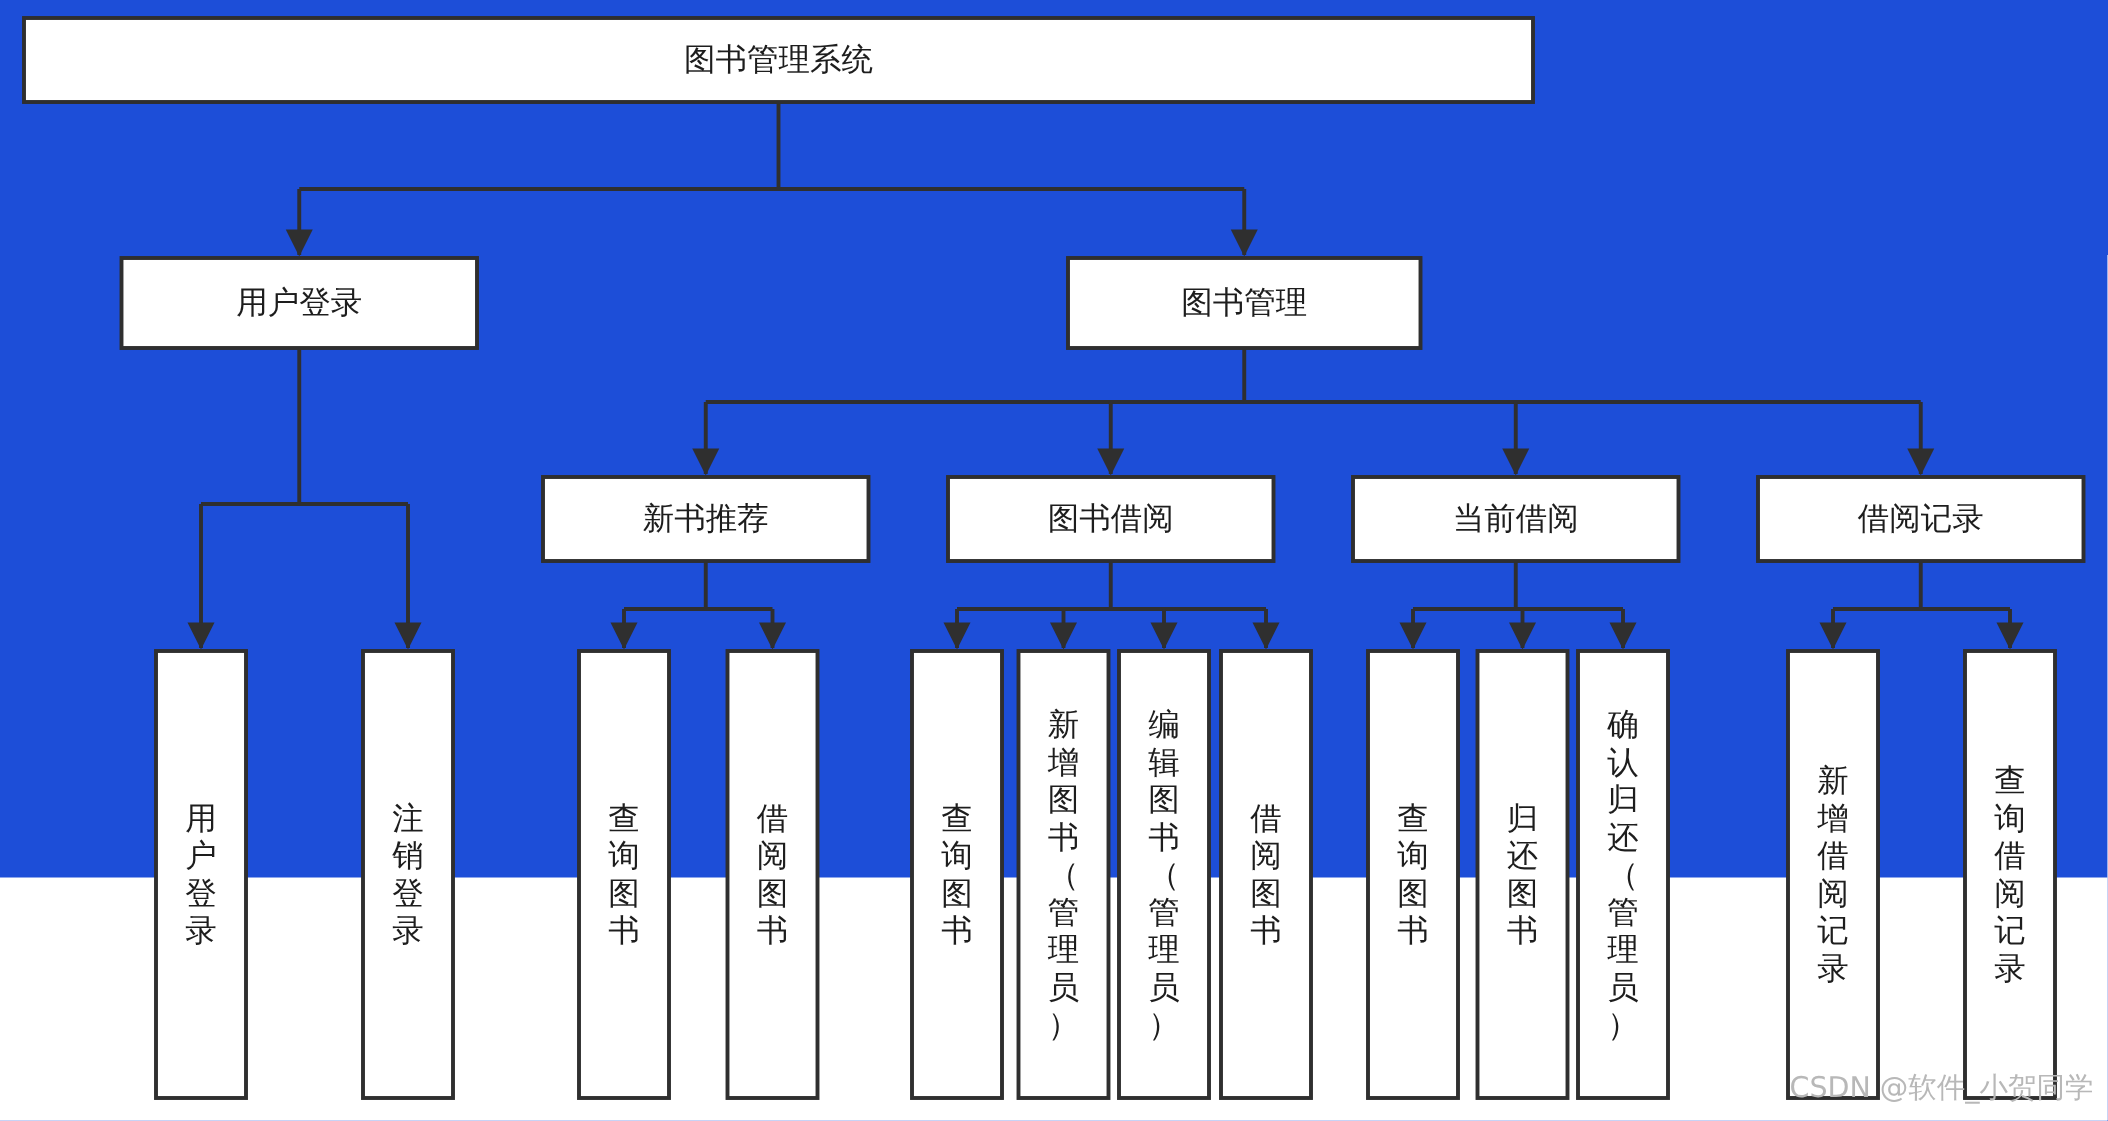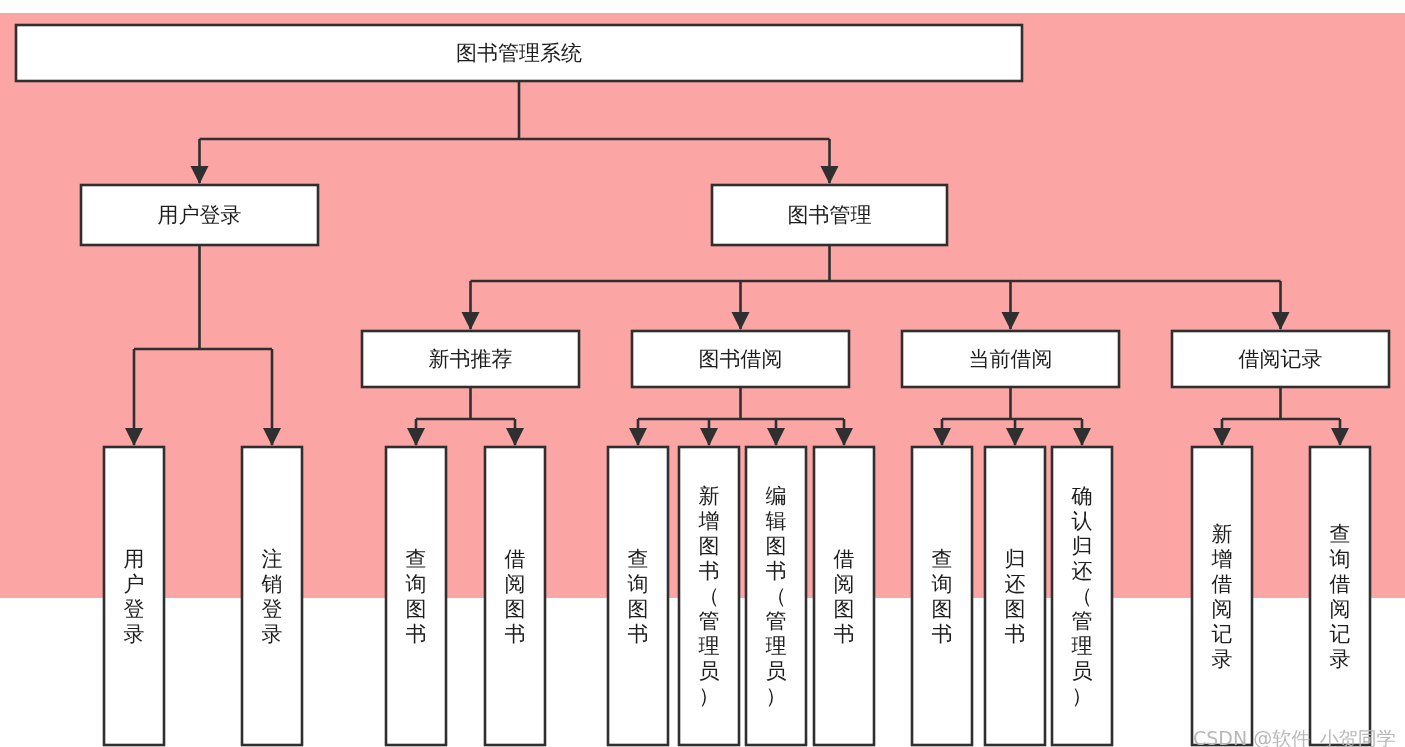--- a/index.html
+++ b/index.html
@@ -11,22 +11,21 @@
   body {
     width: 1405px;
     height: 747px;
     font-family: "DejaVu Sans", "Liberation Sans", sans-serif;
     overflow: hidden;
   }
   #diagram-root {
     position: relative;
     width: 1405px;
     height: 585px;
-    background: #fca5a5;
-    margin-top: 13px;
+    background: #1d4ed8;
   }
   svg#tree-svg {
     position: absolute;
     left: 0;
     top: 0;
     width: 1405px;
     height: 747px;
     display: block;
   }
   .node-box {

